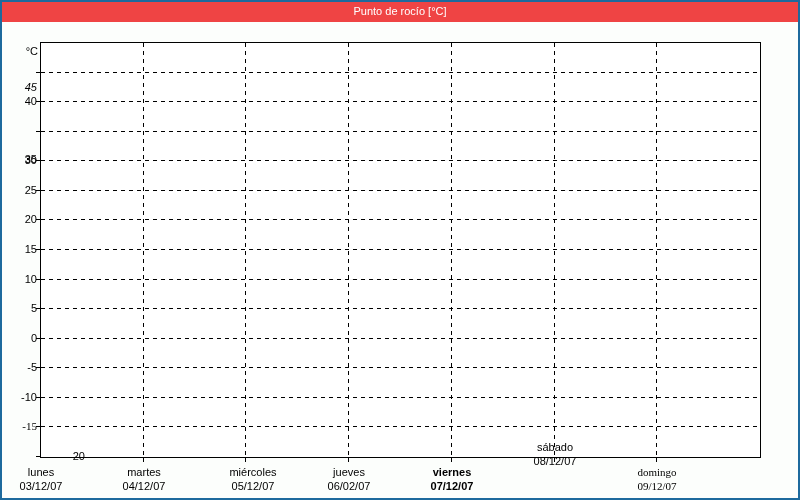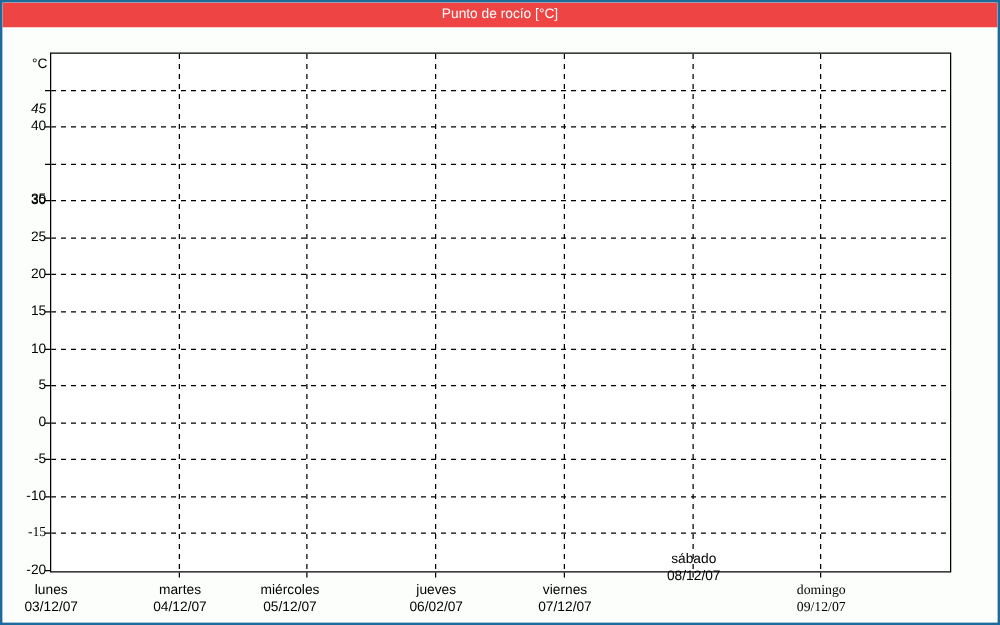--- a/index.html
+++ b/index.html
@@ -147,43 +147,43 @@
         <div class="ylabel" style="top: 279px;">5</div>
         <div class="ytick" style="left: 34px; top: 316px;"></div>
         <div class="ylabel" style="top: 309px;">0</div>
         <div class="ytick" style="left: 34px; top: 345px;"></div>
         <div class="ylabel" style="top: 338px;">-5</div>
         <div class="ytick" style="left: 34px; top: 375px;"></div>
         <div class="ylabel" style="top: 368px; text-align: right;">-10</div>
         <div class="ytick" style="left: 34px; top: 404px;"></div>
         <div class="ylabel" style="top: 397px; font-family: Liberation Serif, serif;">-15</div>
         <div class="ytick" style="left: 34px; top: 434px;"></div>
-        <div class="ylabel" style="top: 427px;">-20</div>
+        <div class="ylabel" style="top: 427px; padding-left: 48px;">-20</div>
         <div class="yunit" style="top: 22px;">°C</div>
         <div class="xlabel" style="left: -16px; top: 443px;">
           <div>lunes</div>
           <div>03/12/07</div>
         </div>
         <div class="xtick" style="left: 141px; top: 436px;"></div>
         <div class="xlabel" style="left: 87px; top: 443px;">
           <div>martes</div>
           <div>04/12/07</div>
         </div>
         <div class="xtick" style="left: 243px; top: 436px;"></div>
-        <div class="xlabel" style="left: 175px; top: 443px;">
+        <div class="xlabel" style="left: 196px; top: 443px;">
           <div>miércoles</div>
           <div>05/12/07</div>
         </div>
         <div class="xtick" style="left: 346px; top: 436px;"></div>
         <div class="xlabel" style="left: 292px; top: 443px;">
           <div>jueves</div>
           <div>06/02/07</div>
         </div>
         <div class="xtick" style="left: 449px; top: 436px;"></div>
-        <div class="xlabel" style="left: 395px; top: 443px;">
+        <div class="xlabel" style="left: 395px; top: 443px; font-weight: bold;">
           <div>viernes</div>
           <div>07/12/07</div>
         </div>
         <div class="xtick" style="left: 552px; top: 436px;"></div>
         <div class="xlabel" style="left: 498px; top: 418px;">
           <div>sábado</div>
           <div>08/12/07</div>
         </div>
         <div class="xtick" style="left: 654px; top: 436px;"></div>
         <div class="xlabel" style="left: 600px; top: 443px; font-family: Liberation Serif, serif;">

